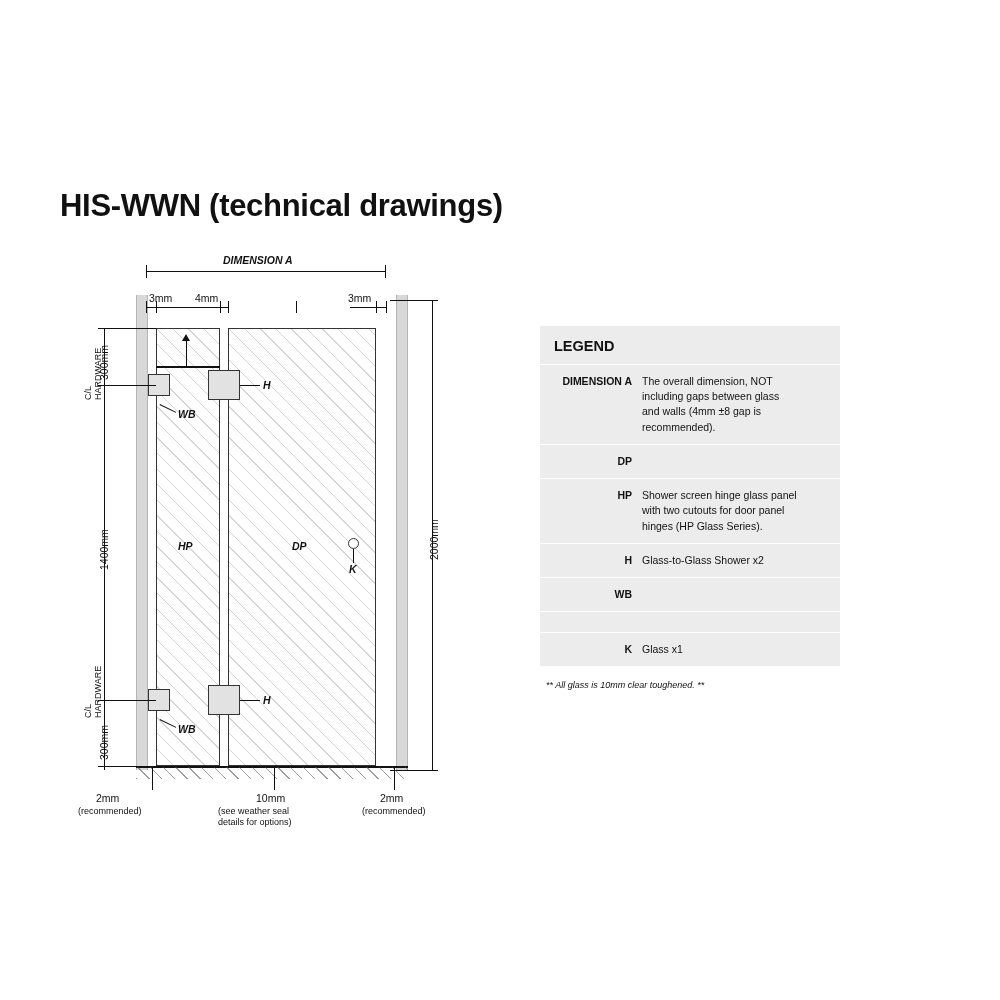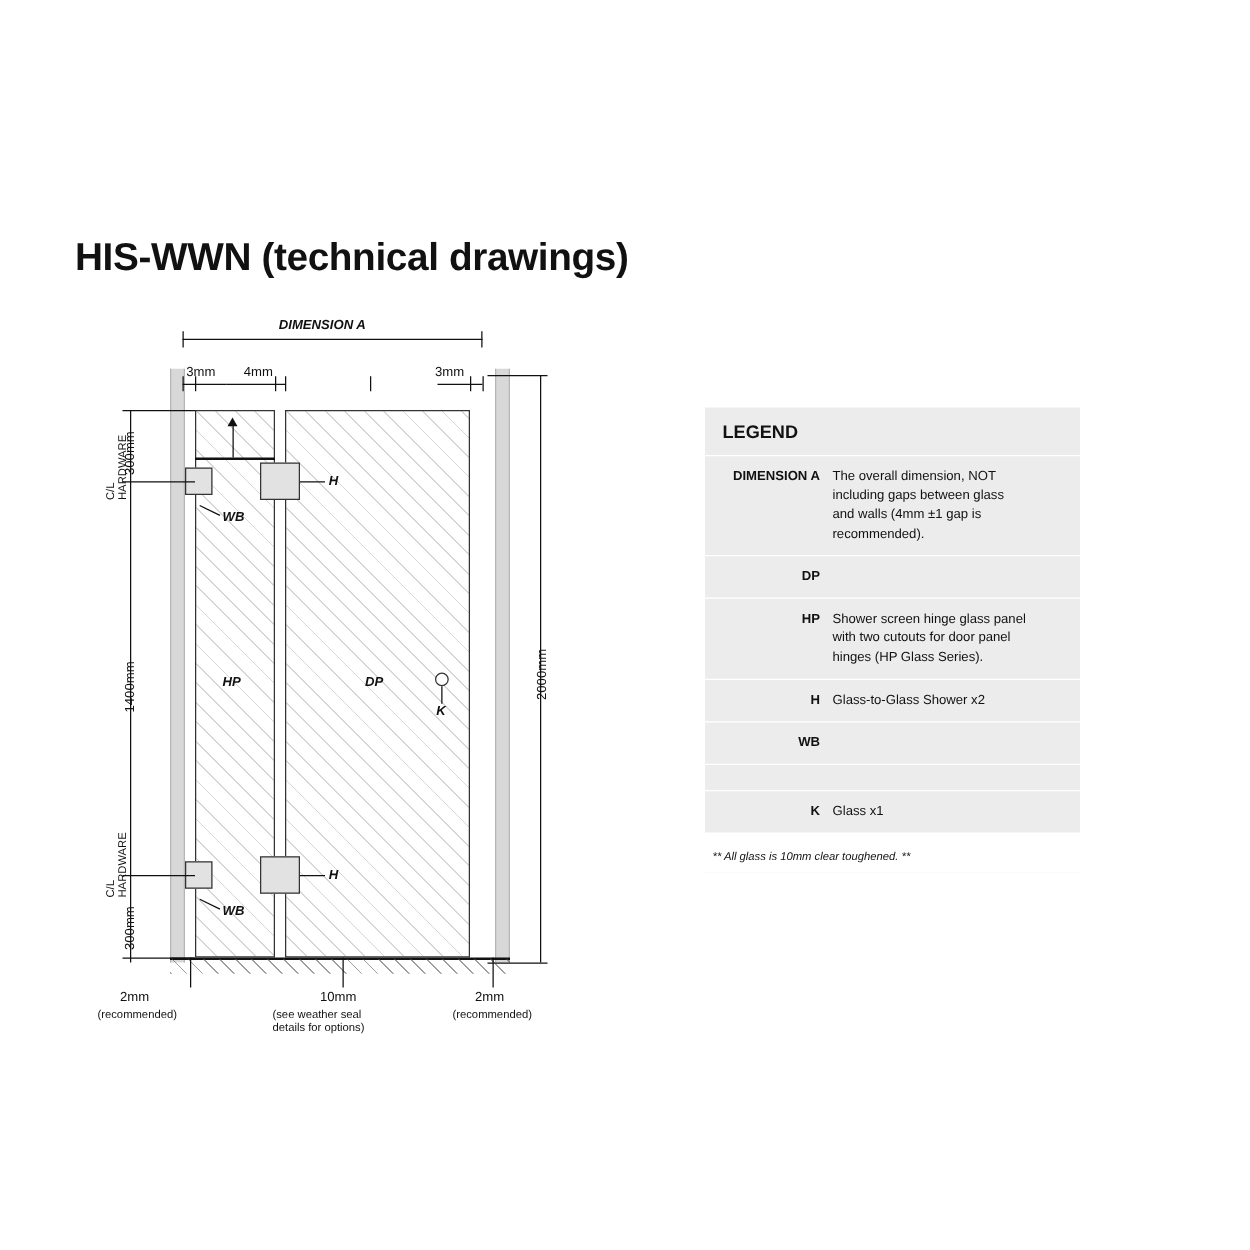--- a/index.html
+++ b/index.html
@@ -105,21 +105,20 @@
     background: #fff;
   }
 
   
   #legend {
     position: absolute;
     left: 540px;
     top: 326px;
     width: 300px;
     background: #ececec;
-    margin-left: 24px;
   }
   #legend .legend-title {
     font-size: 14.5px;
     font-weight: bold;
     padding: 12px 14px 10px 14px;
     color: #111;
   }
   .legend-row {
     display: flex;
     align-items: flex-start;
@@ -251,21 +250,21 @@
   <div class="lbl sm" style="left:302px; top:566px;">(recommended)</div>
 </div>
 
 <div id="legend">
   <div class="legend-title">LEGEND</div>
 
   <div class="legend-row">
     <div class="k">DIMENSION A</div>
     <div class="v">The overall dimension, NOT
 including gaps between glass
-and walls (4mm ±1 gap is
+and walls (4mm ±8 gap is
 recommended).</div>
   </div>
   <div class="legend-row">
     <div class="k">DP</div>
   </div>
   <div class="legend-row">
     <div class="k">HP</div>
     <div class="v">Shower screen hinge glass panel
 with two cutouts for door panel
 hinges (HP Glass Series).</div>

